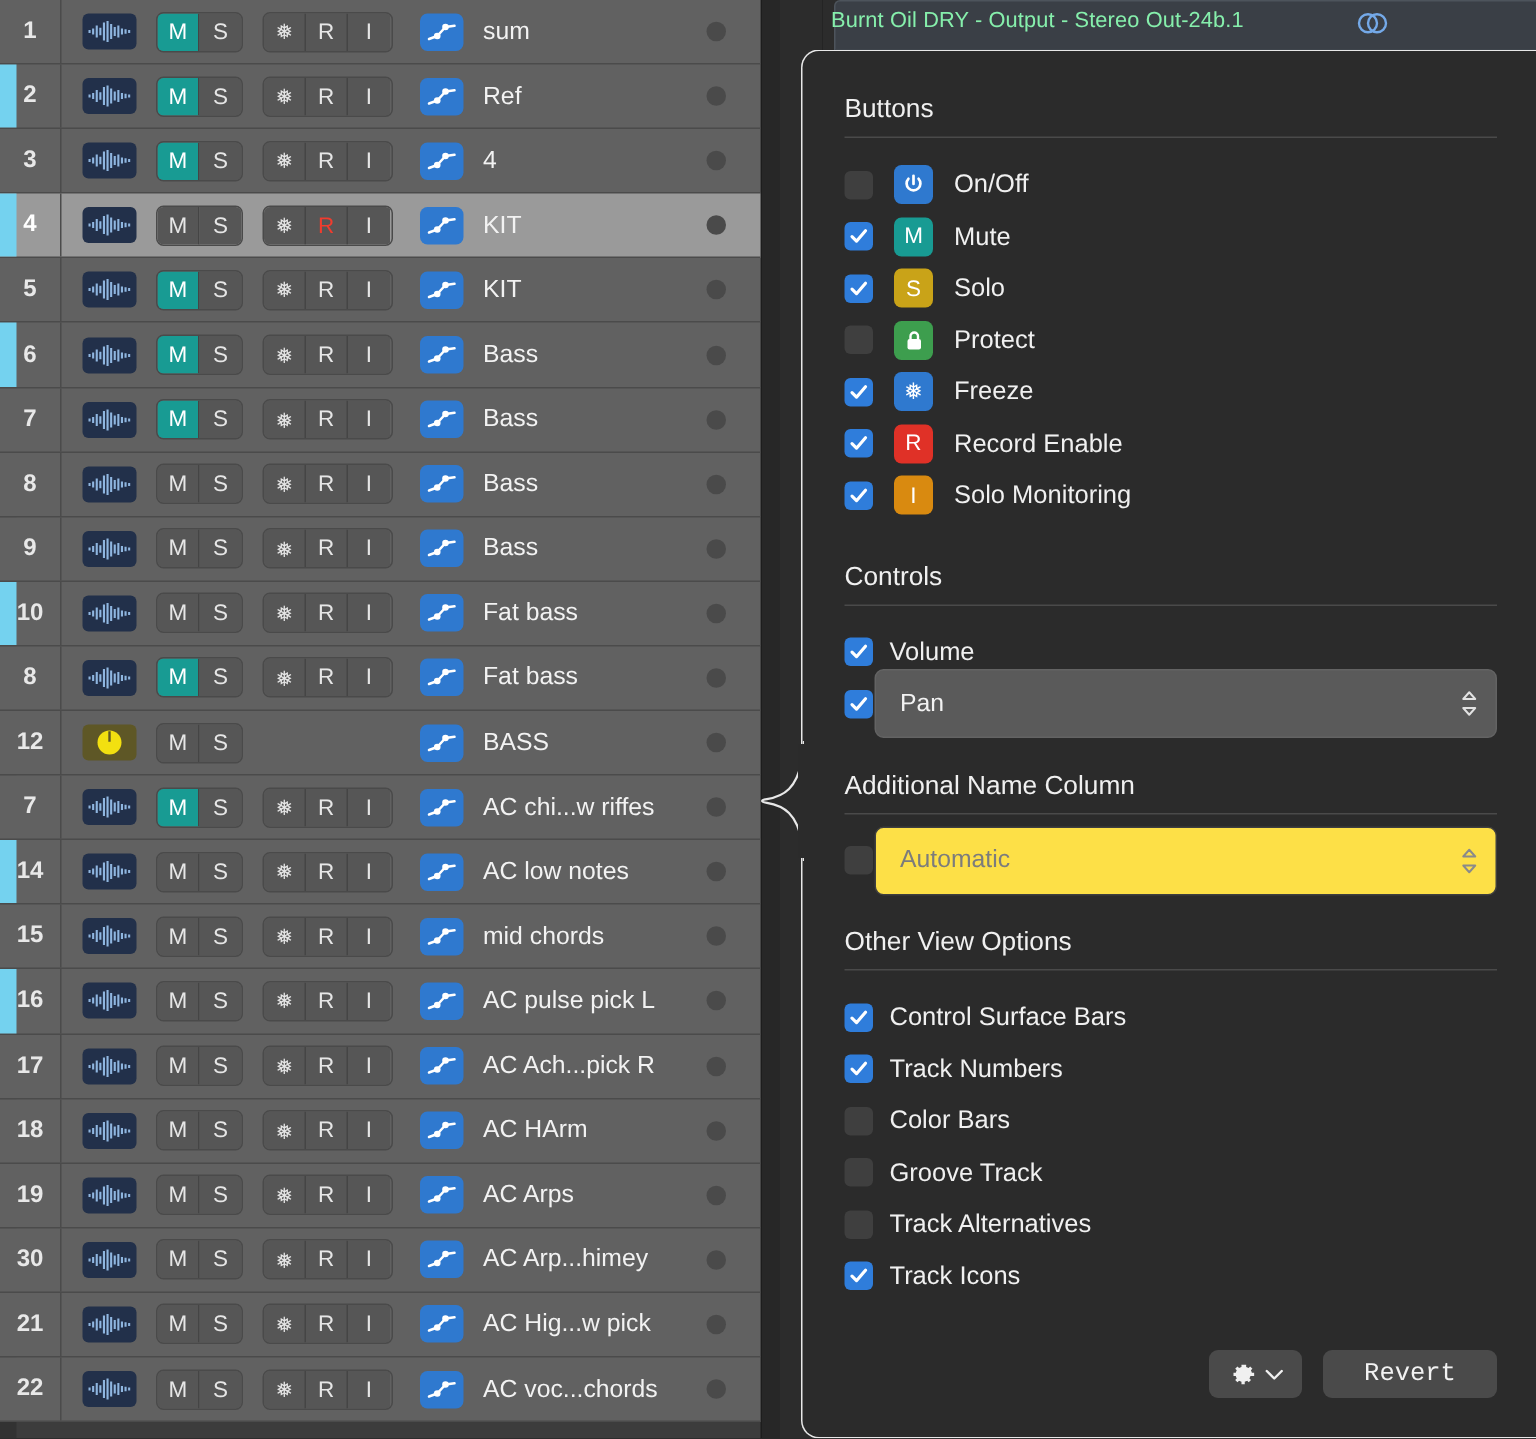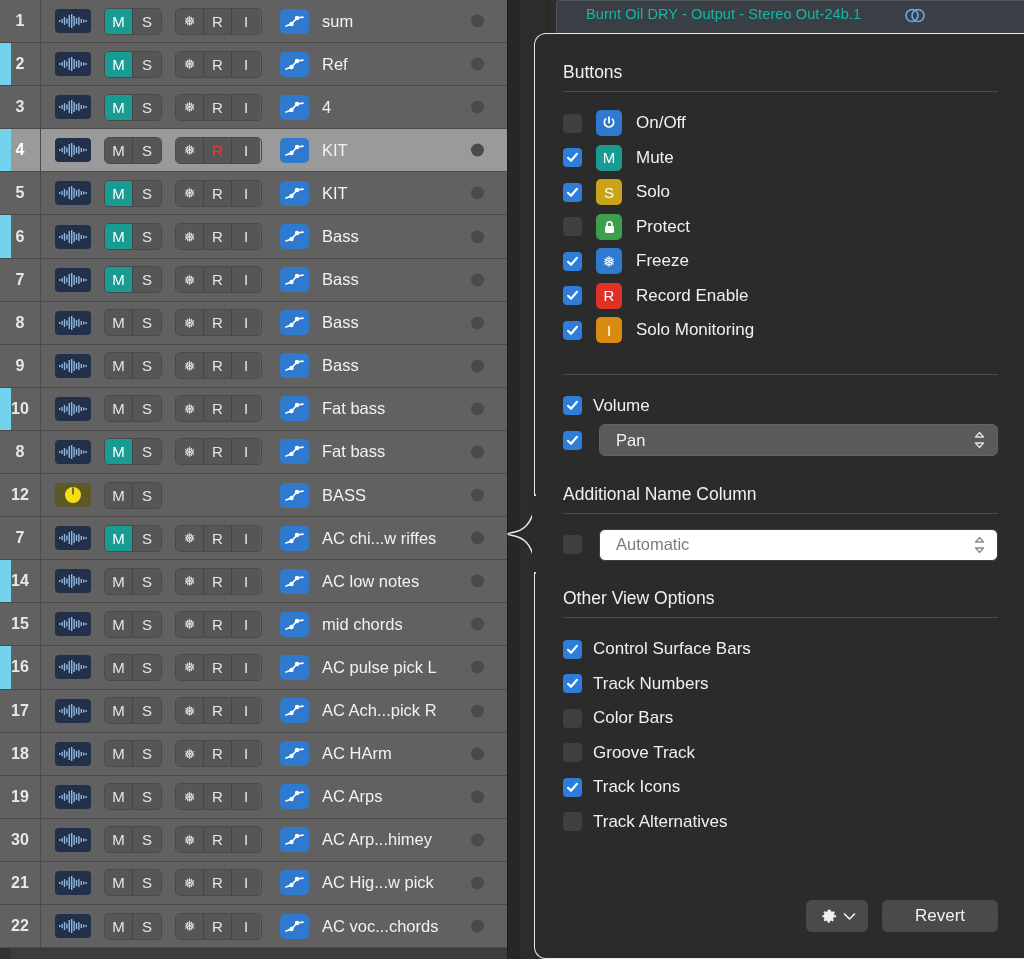--- a/index.html
+++ b/index.html
@@ -23,22 +23,22 @@
   }
   .region-strip {
     position: absolute; left: 556px; top: 0; width: 468px; height: 34px;
     background: #3a3f46;
     border-top-left-radius: 4px;
     border: 1px solid #4d545c;
     border-right: none;
     overflow: hidden;
   }
   .region-title {
-    position: absolute; left: 586px; top: 6px;
-    color: #14b8a6; font-size: 14.5px; white-space: nowrap;
+    position: absolute; left: 554px; top: 6px;
+    color: #86efac; font-size: 14.5px; white-space: nowrap;
     letter-spacing: .1px;
   }
   .stereo-icon { position: absolute; left: 904px; top: 8px; width: 22px; height: 15px; }
 
   
   .tracklist {
     position: absolute; left: 0; top: 0; width: 508px; height: 959px;
     background: #3c3c3c;
     border-right: 1px solid #1d1d1d;
   }
@@ -156,36 +156,36 @@
     font-size: 15px; font-weight: 500; color: #fff;
   }
   .opt-label {
     margin-left: 14px; color: #f0f0f0; font-size: 17px;
   }
   .opt-label.indentless { margin-left: 11px; }
 
   .sec-gap { height: 26px; }
 
   .select-box {
-    margin-left: 17px; flex: 1 1 auto;
-    height: 32px; border-radius: 6px;
+    margin-left: 1px; flex: 1 1 auto;
+    height: 46px; border-radius: 6px;
     background: #5a5a5a; border: 1px solid #636363;
     display: flex; align-items: center;
     position: relative;
     padding-left: 16px;
     color: #f2f2f2; font-size: 16.5px;
   }
-  .select-box.disabled { background: #ffffff; border-color: #3f3f3f; color: #7c7c7c; align-items: center; }
+  .select-box.disabled { background: #fde047; border-color: #3f3f3f; color: #7c7c7c; align-items: center; }
   .stepper {
     position: absolute; right: 12px; top: 50%; transform: translateY(-50%);
   }
 
   .btnbar {
     position: absolute; left: 28px; right: 26px; bottom: 26px;
-    display: flex; justify-content: flex-end; align-items: flex-end; gap: 14px;
+    display: flex; justify-content: flex-end; align-items: flex-end; gap: 14px; font-family: Liberation Mono, monospace;
   }
   .gear-btn {
     width: 62px; height: 32px; border-radius: 6px;
     background: #4a4a4a;
     display: flex; align-items: center; justify-content: center; gap: 5px;
   }
   .revert-btn {
     width: 116px; height: 32px; border-radius: 6px;
     background: #4a4a4a;
     display: flex; align-items: center; justify-content: center;
@@ -1161,20 +1161,21 @@
                 <path d="M2 6.8 L5 9.8 L11 2.8" stroke="#fff" stroke-width="2.1" fill="none" stroke-linecap="round" stroke-linejoin="round"></path>
               </svg>
             </span>
             <span class="badge" style="background:#d98a10">I</span>
             <span class="opt-label">Solo Monitoring</span>
           </div>
         </div>
 
       <div class="sec-gap"></div>
 
+      <div class="sec-title">Controls</div>
       <div class="sec-rule"></div>
 
       <div class="opt-row">
         <span class="chk on">
           <svg width="13" height="13" viewBox="0 0 13 13">
               <path d="M2 6.8 L5 9.8 L11 2.8" stroke="#fff" stroke-width="2.1" fill="none" stroke-linecap="round" stroke-linejoin="round"></path>
             </svg>
         </span>
         <span class="opt-label indentless">Volume</span>
       </div>
@@ -1233,30 +1234,30 @@
           </div>
           <div class="opt-row">
             <span class="chk dim"></span>
             <span class="opt-label indentless">Color Bars</span>
           </div>
           <div class="opt-row">
             <span class="chk dim"></span>
             <span class="opt-label indentless">Groove Track</span>
           </div>
           <div class="opt-row">
+            <span class="chk dim"></span>
+            <span class="opt-label indentless">Track Alternatives</span>
+          </div>
+          <div class="opt-row">
             <span class="chk on">
               <svg width="13" height="13" viewBox="0 0 13 13">
                 <path d="M2 6.8 L5 9.8 L11 2.8" stroke="#fff" stroke-width="2.1" fill="none" stroke-linecap="round" stroke-linejoin="round"></path>
               </svg>
             </span>
             <span class="opt-label indentless">Track Icons</span>
-          </div>
-          <div class="opt-row">
-            <span class="chk dim"></span>
-            <span class="opt-label indentless">Track Alternatives</span>
           </div>
         </div>
     </div>
 
     <div class="btnbar">
       <div class="gear-btn">
         <svg width="19" height="19" viewBox="0 0 20 20">
           <path fill="#f0f0f0" d="M10 6.6a3.4 3.4 0 100 6.8 3.4 3.4 0 000-6.8zm0 5.1a1.7 1.7 0 110-3.4 1.7 1.7 0 010 3.4z"></path>
           <path fill="#f0f0f0" d="M18 8.6h-1.6a6.6 6.6 0 00-.7-1.7l1.1-1.1-1.6-1.6-1.1 1.1a6.6 6.6 0 00-1.7-.7V2.9H9.1v1.7a6.6 6.6 0 00-1.7.7L6.3 4.2 4.7 5.8l1.1 1.1a6.6 6.6 0 00-.7 1.7H3.5v2.3h1.6c.15.6.4 1.17.7 1.7l-1.1 1.1 1.6 1.6 1.1-1.1c.53.3 1.1.55 1.7.7v1.7h2.3v-1.7a6.6 6.6 0 001.7-.7l1.1 1.1 1.6-1.6-1.1-1.1c.3-.53.55-1.1.7-1.7H18z"></path>
         </svg>

